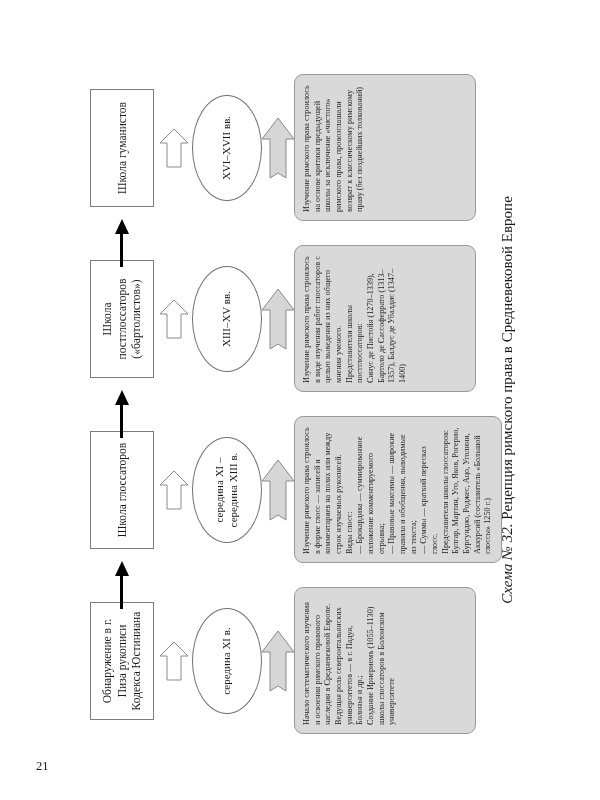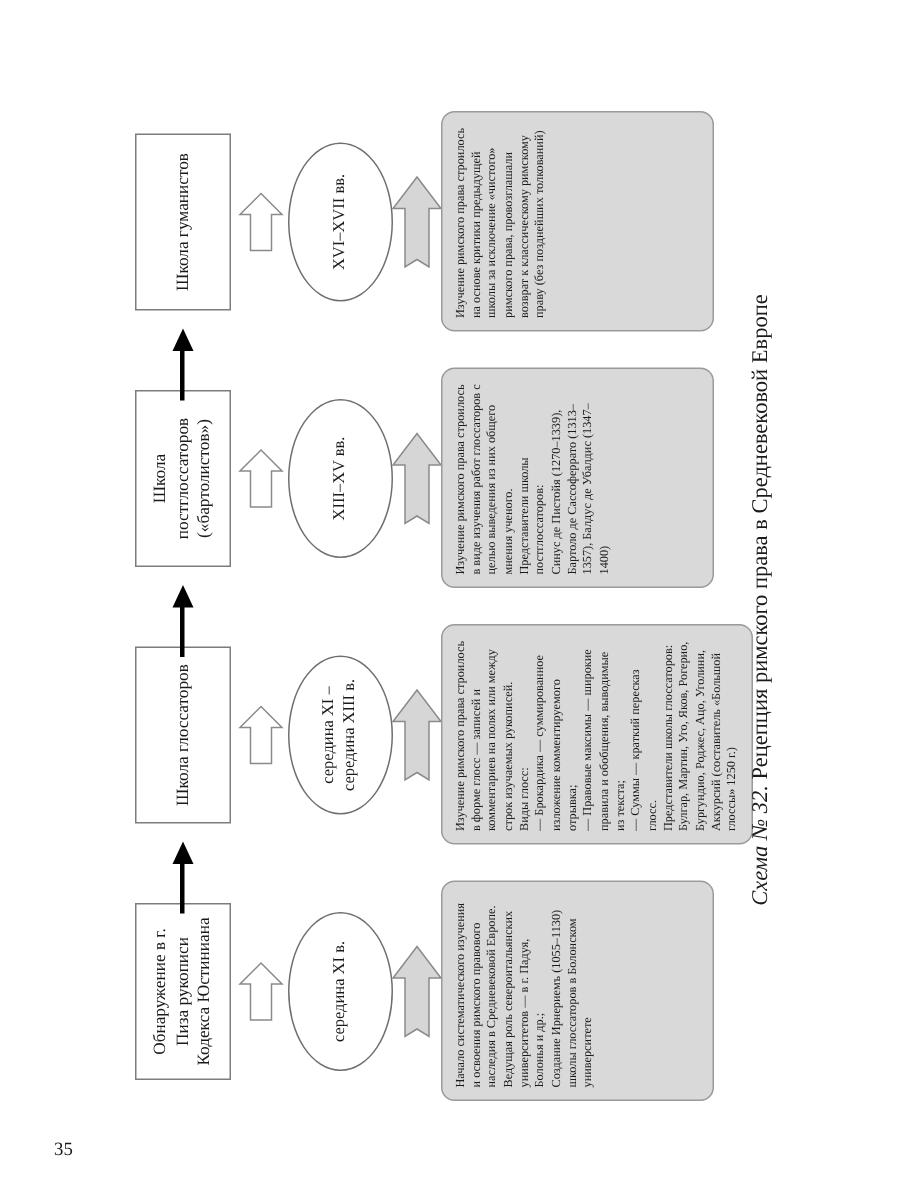--- a/index.html
+++ b/index.html
@@ -304,15 +304,15 @@
       </div>
 
       <div id="caption">
         <span class="sch">Схема № 32.</span>
         <span>Рецепция римского права в Средневековой Европе</span>
       </div>
 
     </div>
   </div>
 
-  <div id="page-number">35</div>
+  <div id="page-number">21</div>
 
 </div>
 
 </body></html>

